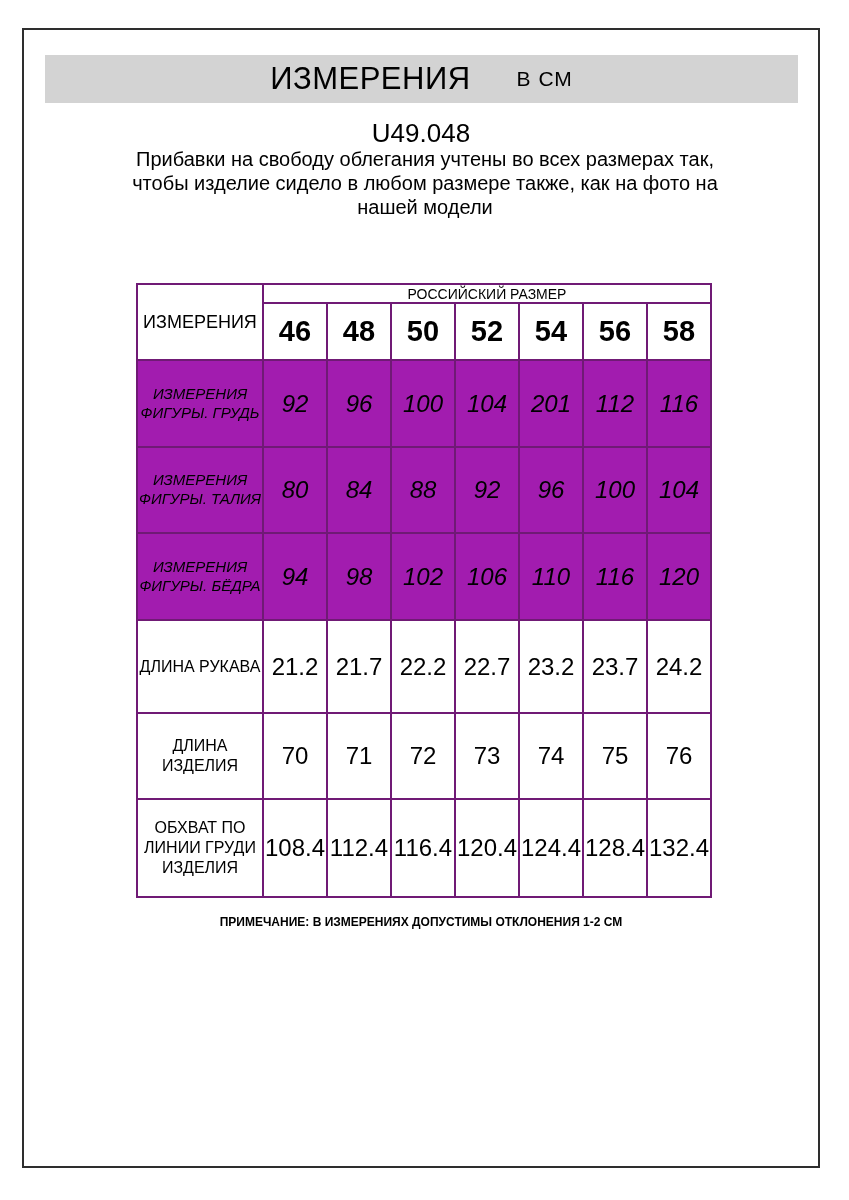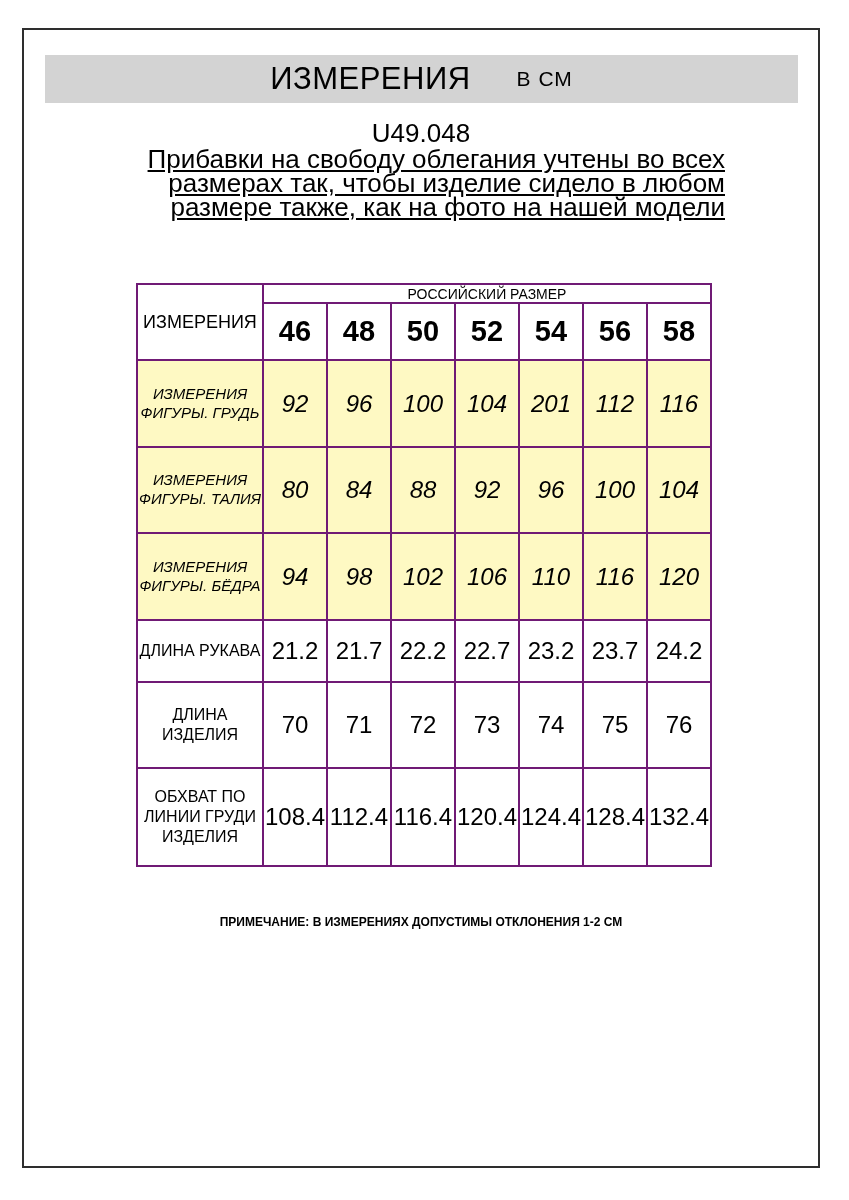--- a/index.html
+++ b/index.html
@@ -25,37 +25,37 @@
   }
   .title-part1 { font-size:31px; letter-spacing:0.5px; }
   .title-part2 { font-size:31px; font-weight:bold; margin-left:52px; letter-spacing:0.5px; }
   .title-unit  { font-size:21px; margin-left:46px; letter-spacing:1px; }
   .article {
     position:absolute; top:118px; left:22px; width:798px;
     text-align:center; font-size:26px; line-height:30px;
   }
   .desc {
     position:absolute; top:147px; left:125px; width:600px;
-    text-align:right; font-size:26px; line-height:24px;text-decoration:underline;
+    text-align:center; font-size:20px; line-height:24px;
   }
   table.size-table {
     position:absolute; left:136px; top:283px;
     border-collapse:collapse; table-layout:fixed;
   }
   table.size-table td {
     border:2px solid #701a75;
     text-align:center; vertical-align:middle;
     padding:0; overflow:hidden;
   }
   .corner { font-size:18px; background:#fff; }
   .size-group { font-size:14px; }
   .size-cell { font-size:29px; font-weight:bold; }
   .rlabel { font-size:16px; line-height:1.25; padding:0 1px !important; }
   .val { font-size:24px; }
-  tr.shaded td { background:#fef9c3; }
+  tr.shaded td { background:#a21caf; }
   tr.shaded .rlabel { font-style:italic; font-size:15px; }
   tr.shaded .val { font-style:italic; }
   .note {
     position:absolute; top:915px; left:22px; width:798px;
     text-align:center; font-weight:bold; font-size:12px;
   }
 </style>
 </head>
 <body>
 
@@ -118,21 +118,21 @@
     <tr class="shaded" style="height:87px">
       <td class="rlabel">ИЗМЕРЕНИЯ ФИГУРЫ. БЁДРА</td>
       <td class="val">94</td>
       <td class="val">98</td>
       <td class="val">102</td>
       <td class="val">106</td>
       <td class="val">110</td>
       <td class="val">116</td>
       <td class="val">120</td>
     </tr>
-    <tr style="height:62px">
+    <tr style="height:93px">
       <td class="rlabel">ДЛИНА РУКАВА</td>
       <td class="val">21.2</td>
       <td class="val">21.7</td>
       <td class="val">22.2</td>
       <td class="val">22.7</td>
       <td class="val">23.2</td>
       <td class="val">23.7</td>
       <td class="val">24.2</td>
     </tr>
     <tr style="height:86px">

